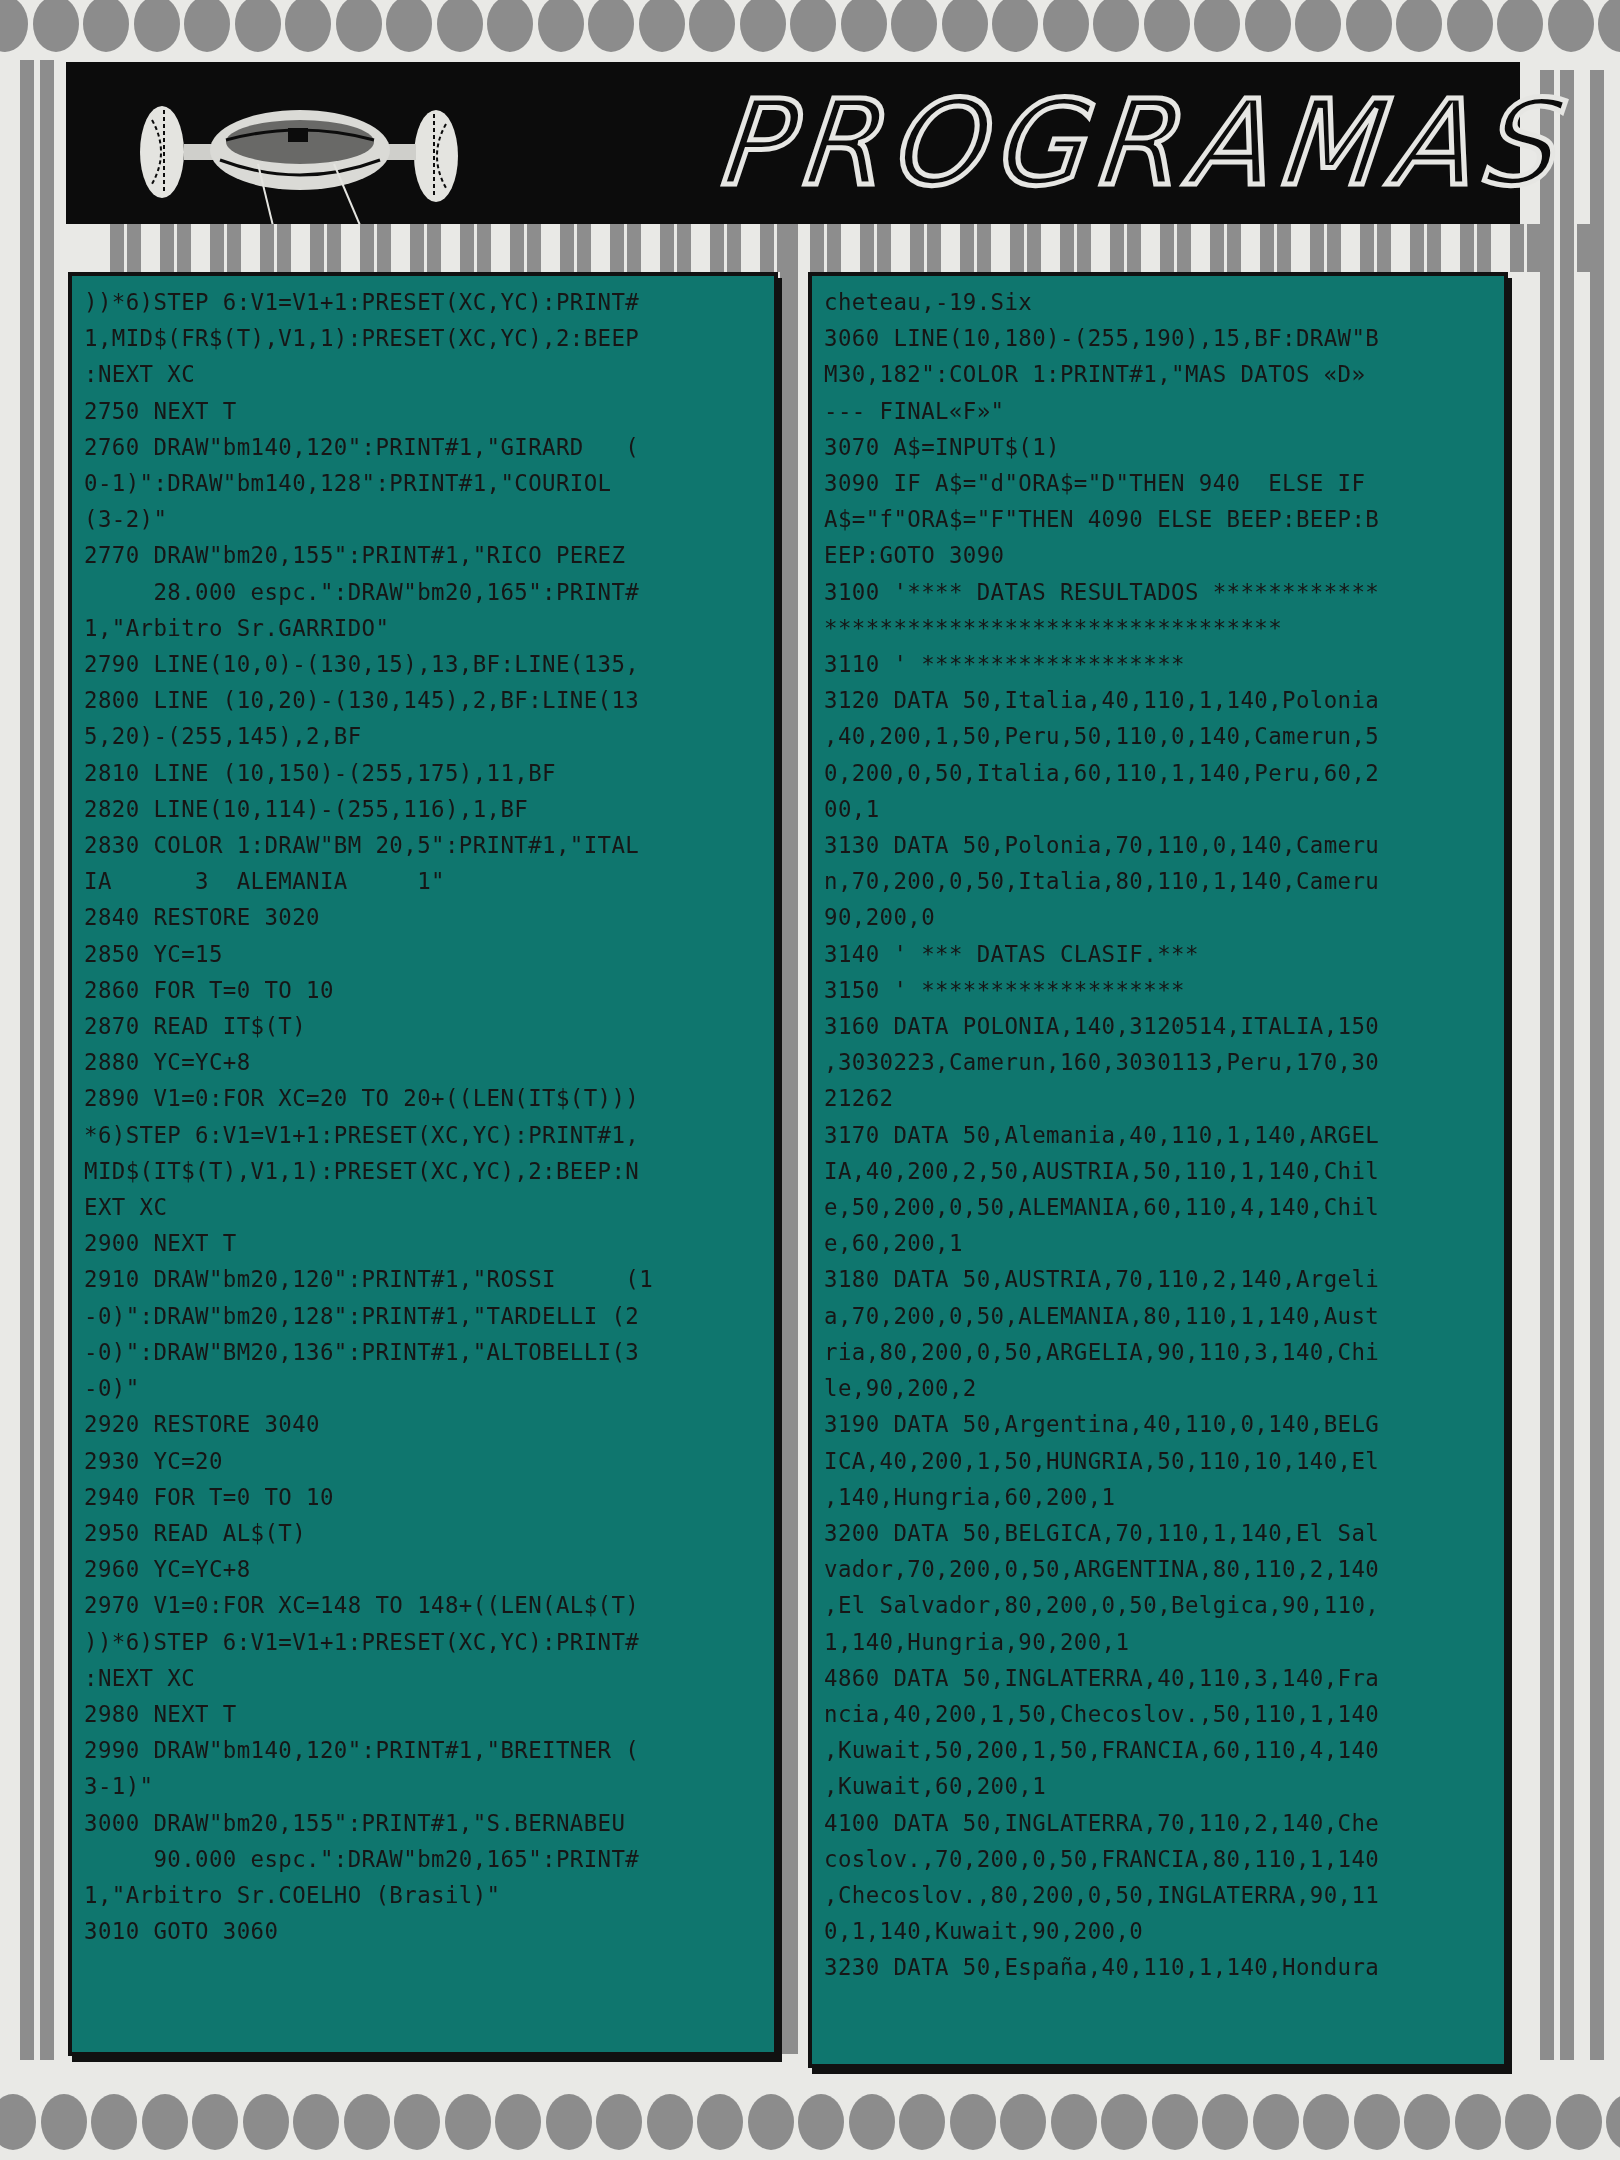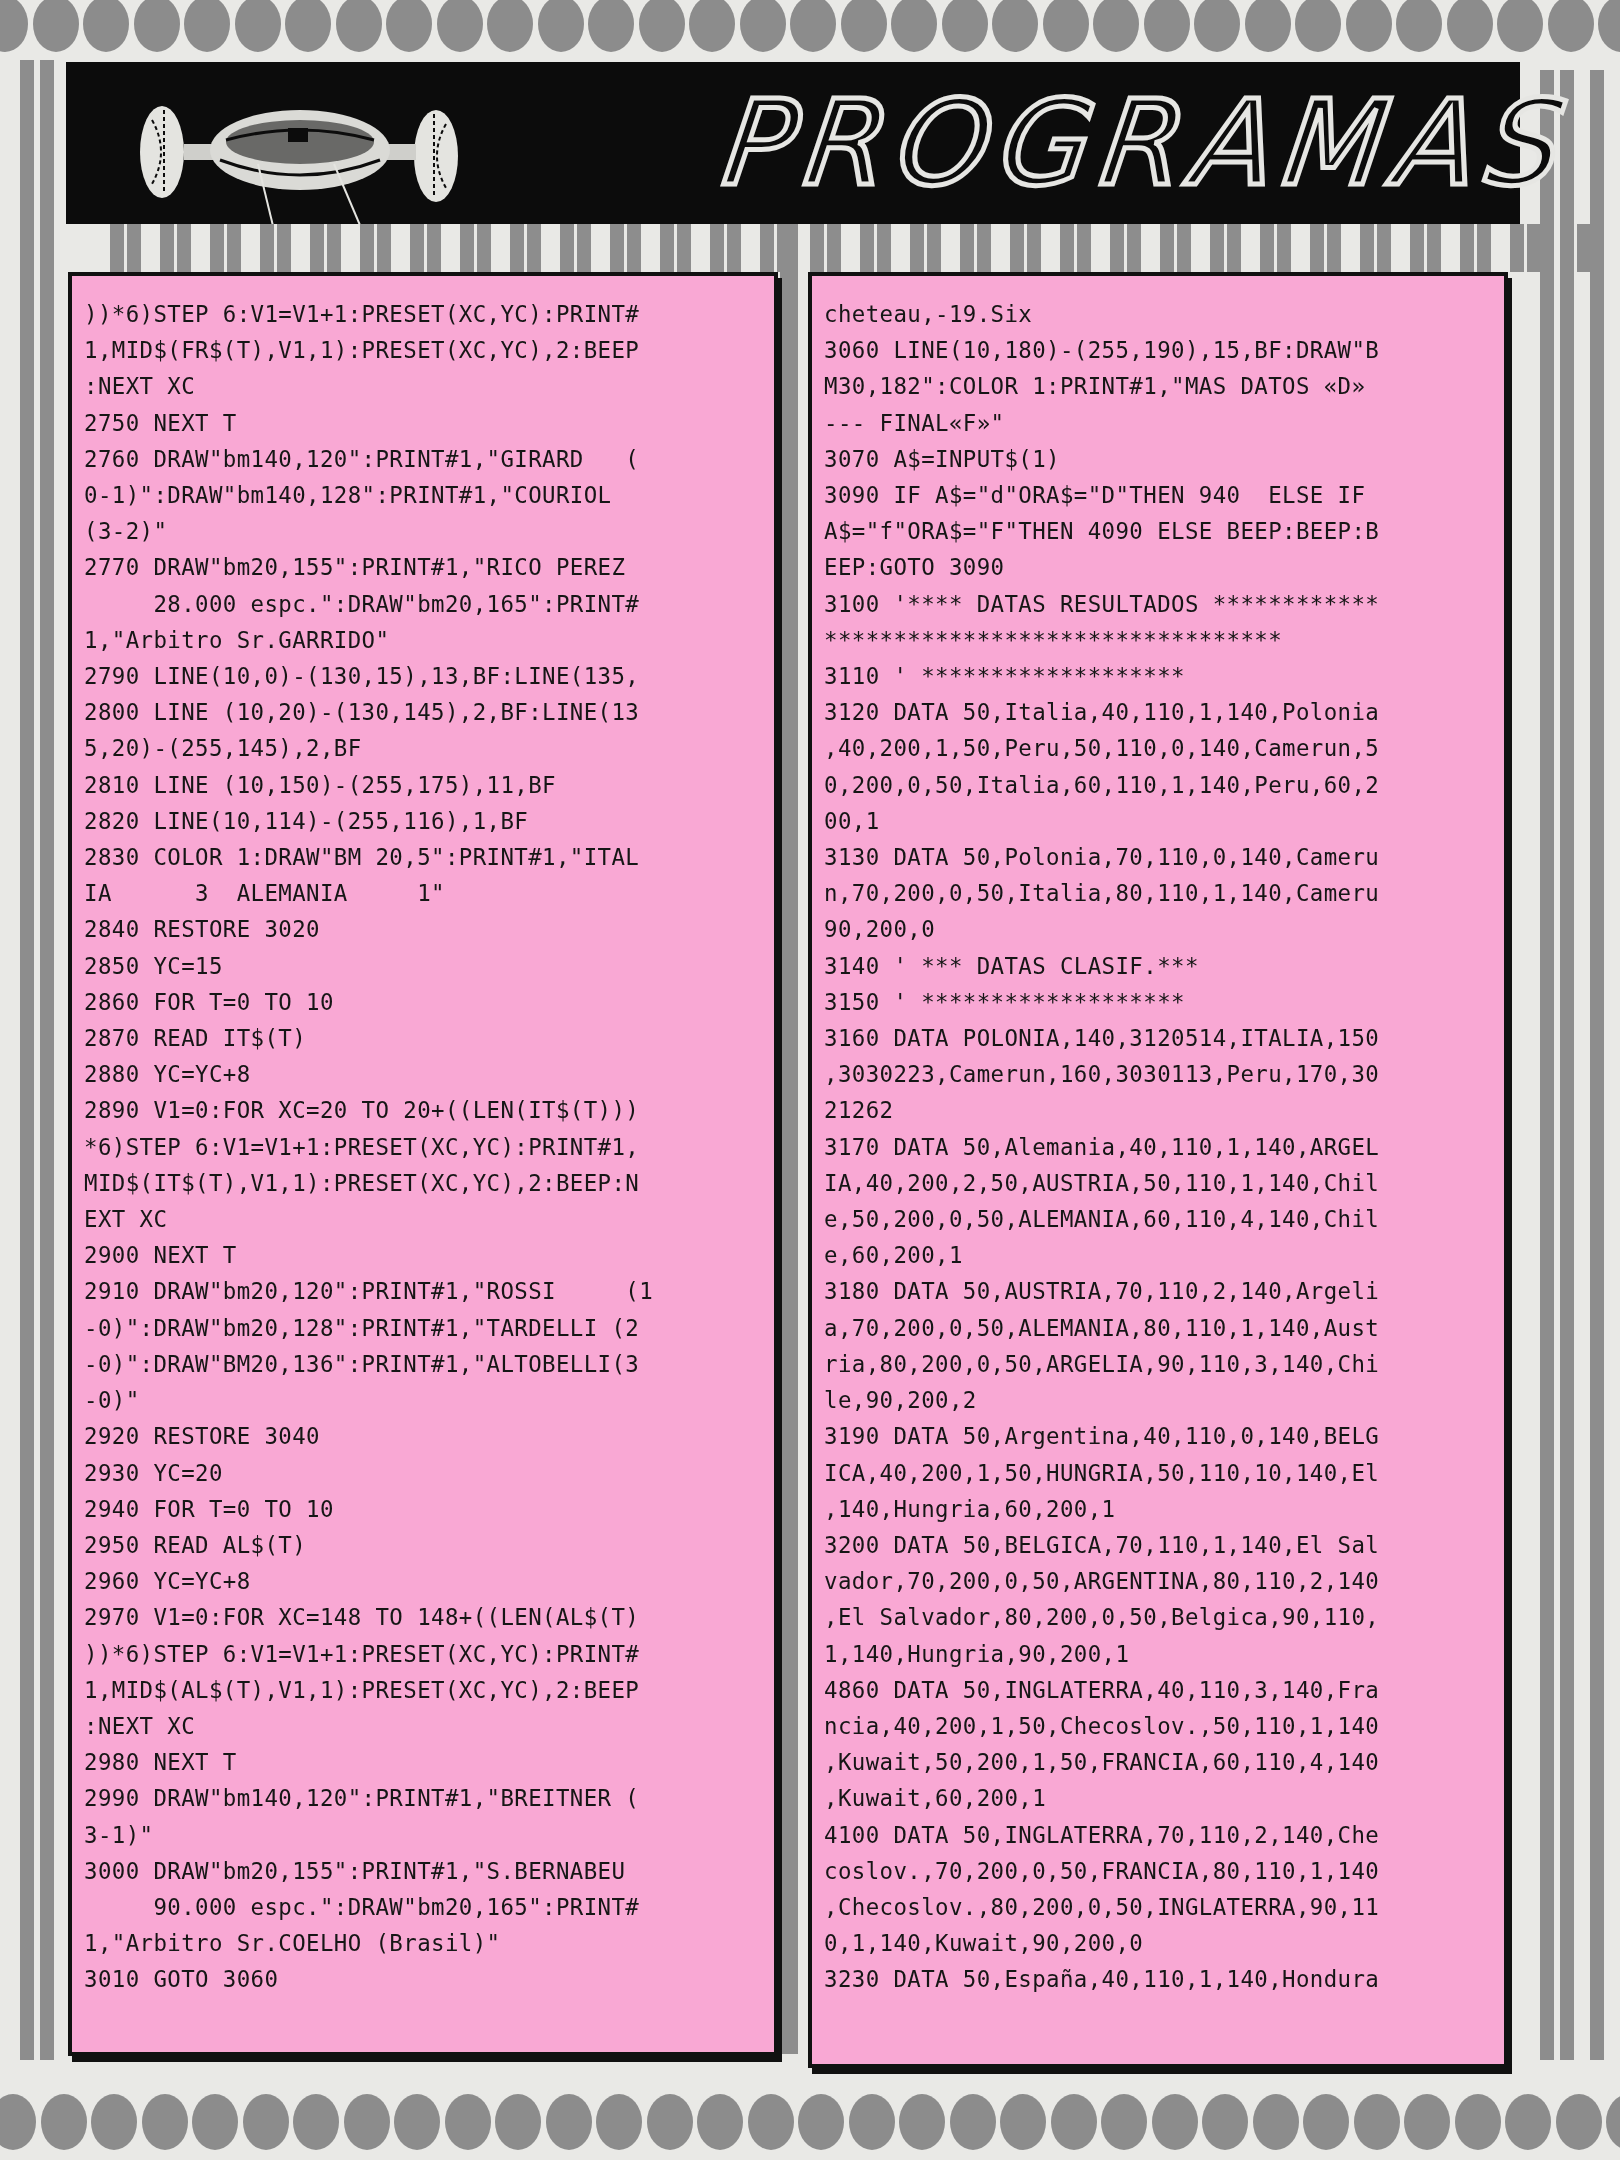--- a/index.html
+++ b/index.html
@@ -32,25 +32,25 @@
     color: #0c0c0c;
     -webkit-text-stroke: 5px #e6e6e3;
     transform: skewX(-8deg);
   }
   
   .hstripes { position: absolute; left: 66px; top: 224px; width: 1454px; height: 48px; }
   .hs { position: absolute; top: 0; width: 14px; height: 48px; background: #8d8d8d; }
   
   .col {
     position: absolute; top: 272px;
-    background: #f9a8d4;
+    background: #0f766e;
     border: 4px solid #111;
     box-shadow: 4px 6px 0 #111;
     box-sizing: border-box;
-    padding: 20px 10px 0 12px;
+    padding: 8px 10px 0 12px;
     overflow: hidden;
   }
   .col-left { left: 68px; width: 710px; height: 1784px; }
   .col-right { left: 808px; width: 700px; height: 1796px; }
   .line {
     font-size: 22.4px; line-height: 36.2px; color: #161616;
     white-space: pre; letter-spacing: 0.4px;
   }
   .middle-bar { position: absolute; width: 18px; background: #8d8d8d; }
 </style>
@@ -252,21 +252,20 @@
     <div class="line">-0)":DRAW"bm20,128":PRINT#1,"TARDELLI (2</div>
     <div class="line">-0)":DRAW"BM20,136":PRINT#1,"ALTOBELLI(3</div>
     <div class="line">-0)"</div>
     <div class="line">2920 RESTORE 3040</div>
     <div class="line">2930 YC=20</div>
     <div class="line">2940 FOR T=0 TO 10</div>
     <div class="line">2950 READ AL$(T)</div>
     <div class="line">2960 YC=YC+8</div>
     <div class="line">2970 V1=0:FOR XC=148 TO 148+((LEN(AL$(T)</div>
     <div class="line">))*6)STEP 6:V1=V1+1:PRESET(XC,YC):PRINT#</div>
-    <div class="line">1,MID$(AL$(T),V1,1):PRESET(XC,YC),2:BEEP</div>
     <div class="line">:NEXT XC</div>
     <div class="line">2980 NEXT T</div>
     <div class="line">2990 DRAW"bm140,120":PRINT#1,"BREITNER (</div>
     <div class="line">3-1)"</div>
     <div class="line">3000 DRAW"bm20,155":PRINT#1,"S.BERNABEU</div>
     <div class="line">     90.000 espc.":DRAW"bm20,165":PRINT#</div>
     <div class="line">1,"Arbitro Sr.COELHO (Brasil)"</div>
     <div class="line">3010 GOTO 3060</div>
   </div>
 

